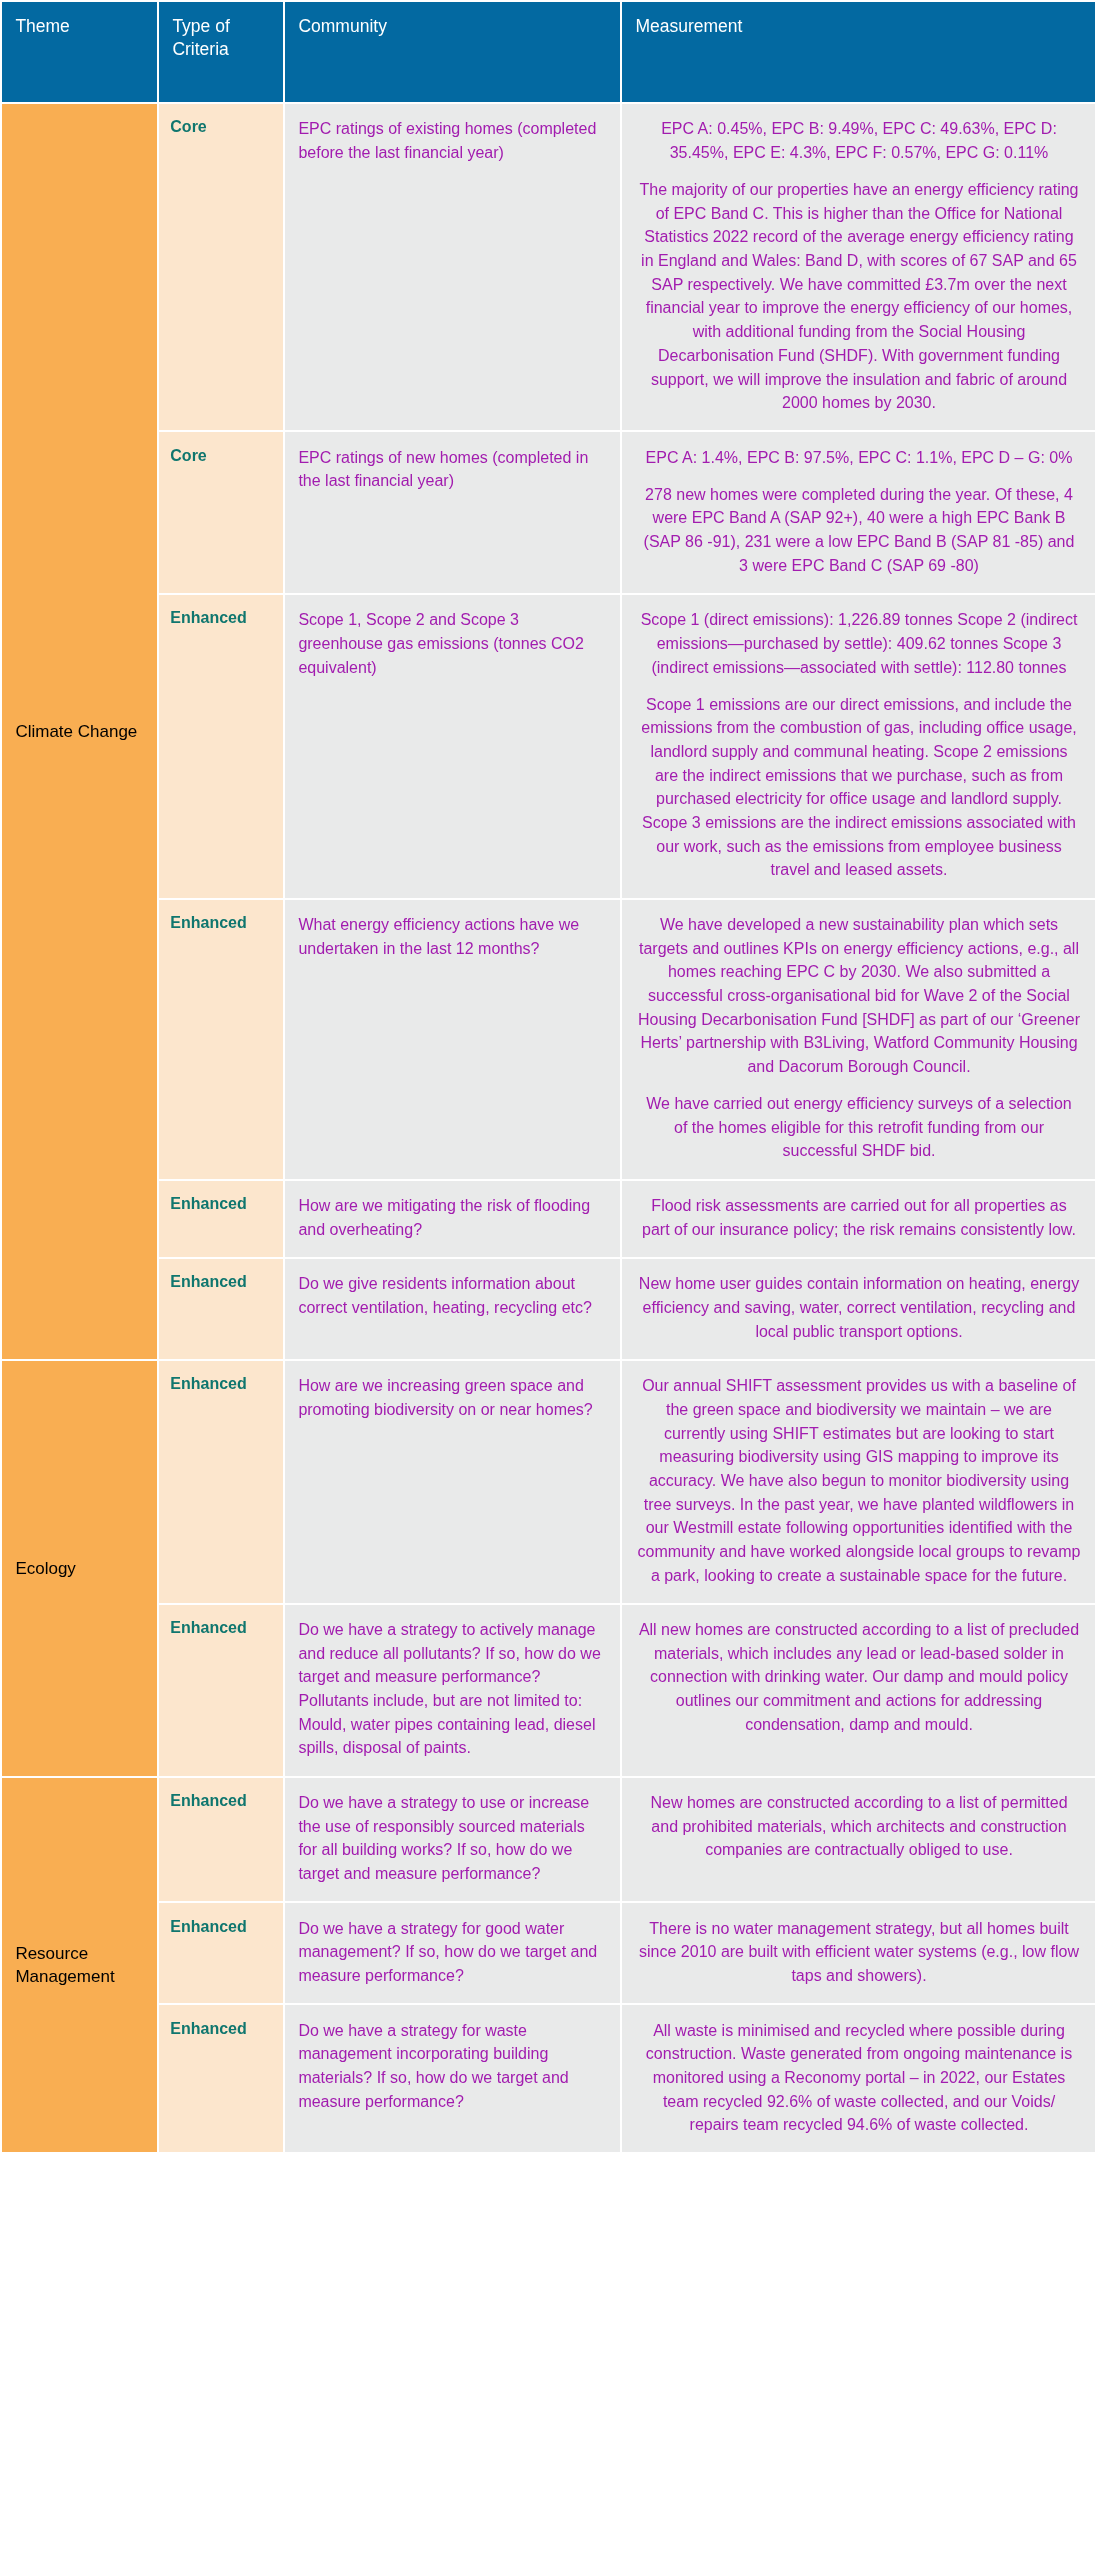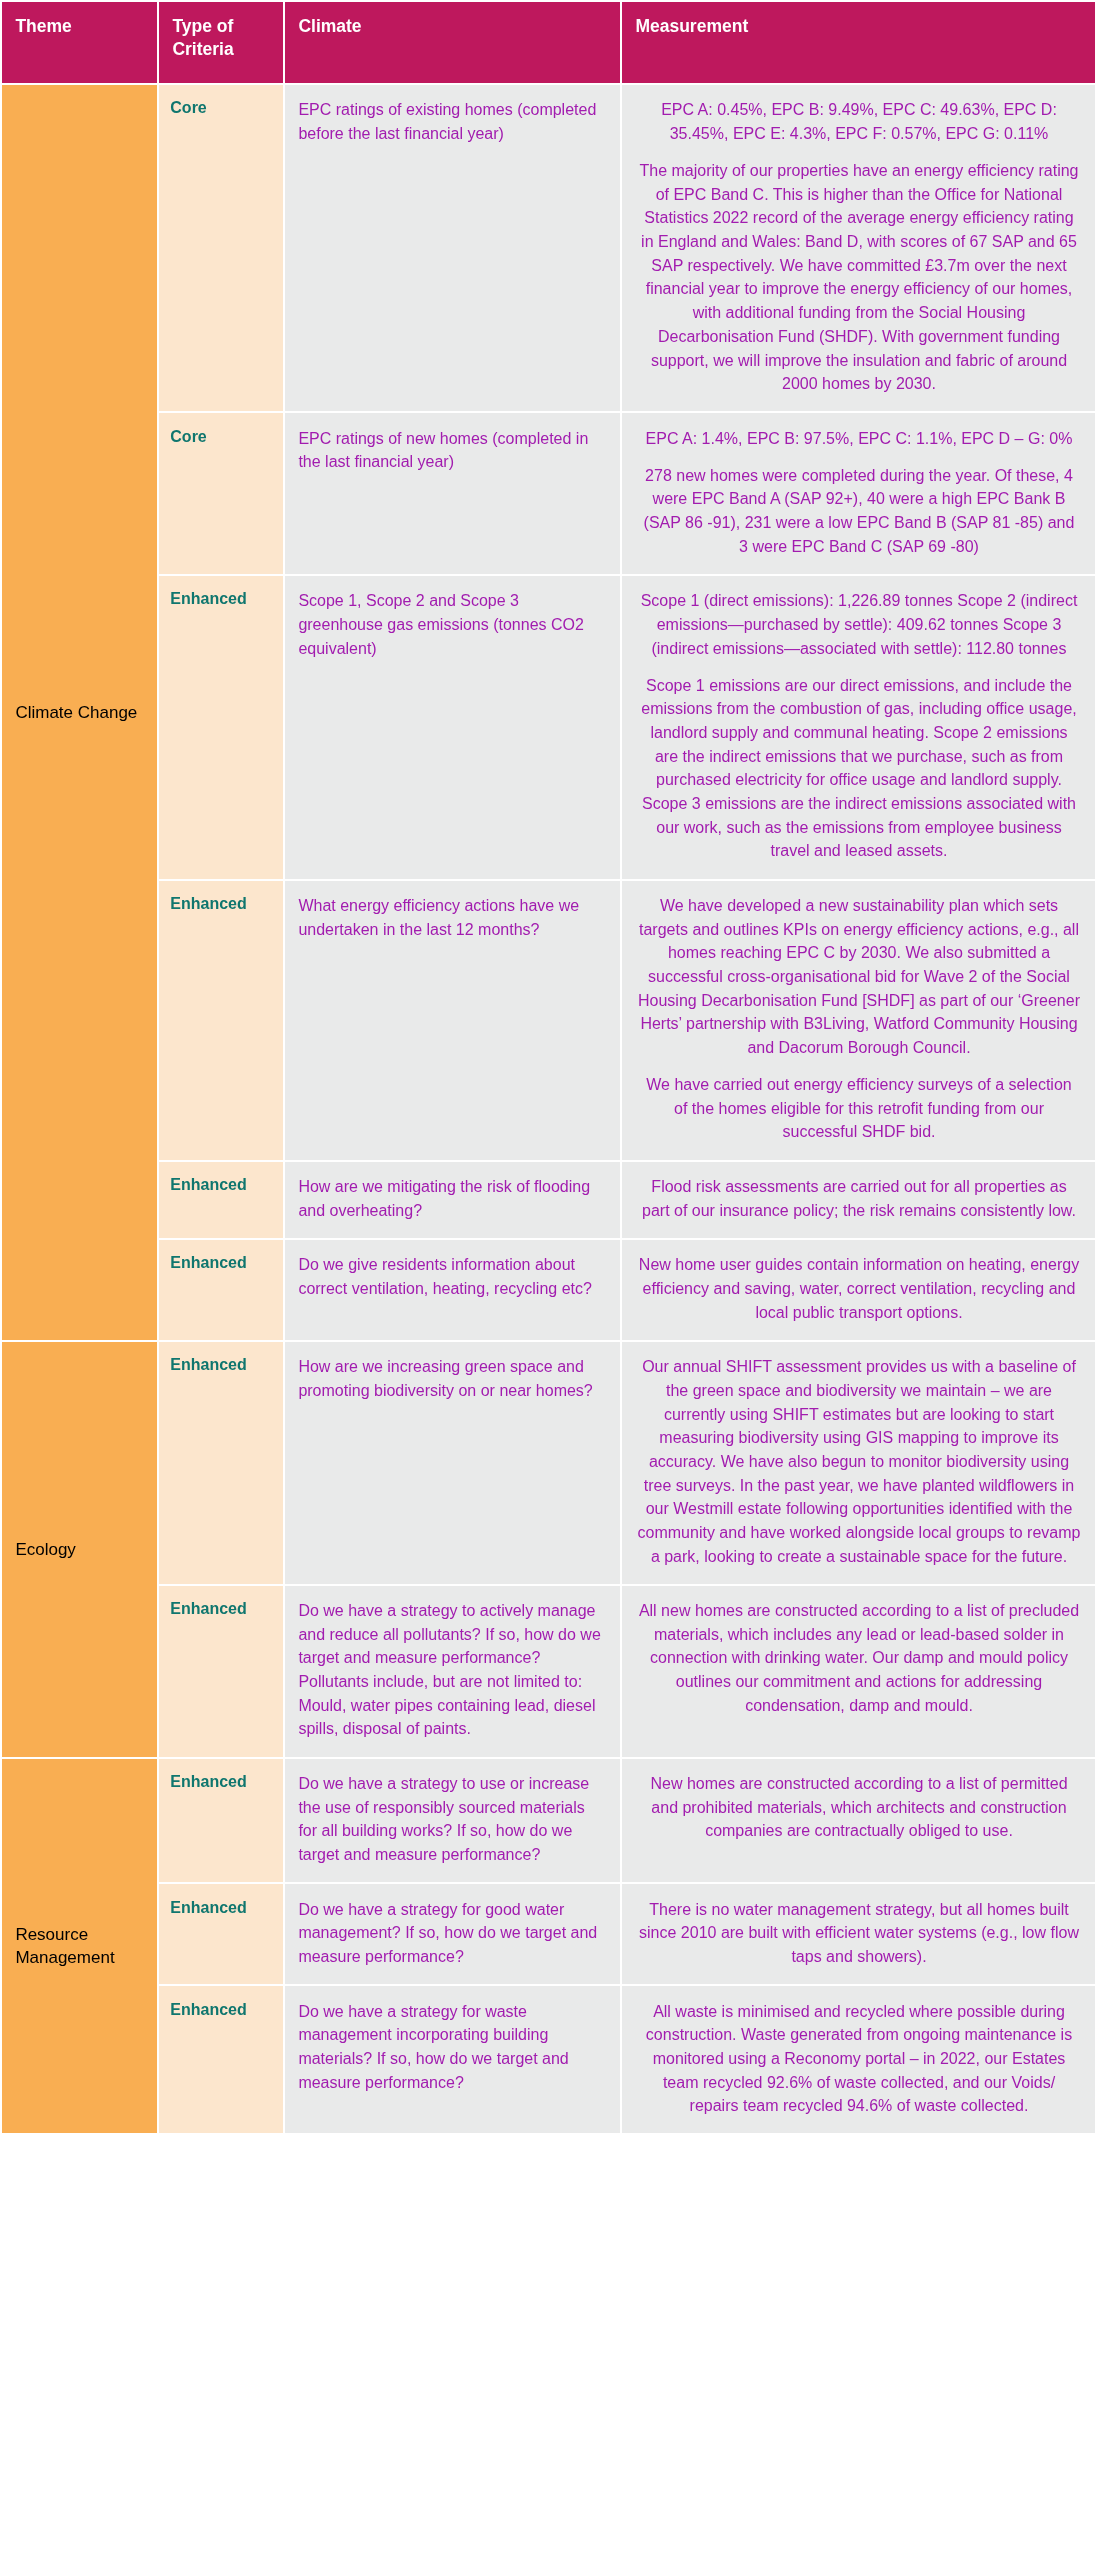--- a/index.html
+++ b/index.html
@@ -24,29 +24,29 @@
     border-spacing: 2.1px 2.1px;
     table-layout: fixed;
     background: #ffffff;
   }
   col.c-theme    { width: 155px; }
   col.c-type     { width: 124px; }
   col.c-criteria { width: 335px; }
   col.c-measure  { width: 474px; }
 
   thead th {
-    background: #be185d;
+    background: #0369a1;
     color: #ffffff;
     font-size: 17.5px;
-    font-weight: bold;
+    font-weight: normal;
     text-align: left;
     vertical-align: top;
     padding: 13.4px 13.4px 12.4px 13.4px;
     line-height: 1.32;
-    height: 81px;
+    height: 100px;
     box-sizing: border-box;
   }
 
   td {
     vertical-align: top;
     padding: 12.4px 14.4px 14.4px 14.4px;
     box-sizing: border-box;
   }
 
   td.theme {
@@ -91,21 +91,21 @@
     <colgroup>
       <col class="c-theme">
       <col class="c-type">
       <col class="c-criteria">
       <col class="c-measure">
     </colgroup>
     <thead>
       <tr>
         <th>Theme</th>
         <th>Type of Criteria</th>
-        <th>Climate</th>
+        <th>Community</th>
         <th>Measurement</th>
       </tr>
     </thead>
     <tbody id="table-body">
         <tr>
           <td class="theme" rowspan="6">Climate Change</td>
           <td class="type">Core</td>
           <td class="criteria">
             <p>EPC ratings of existing homes (completed before the last financial year)</p>
           </td>

